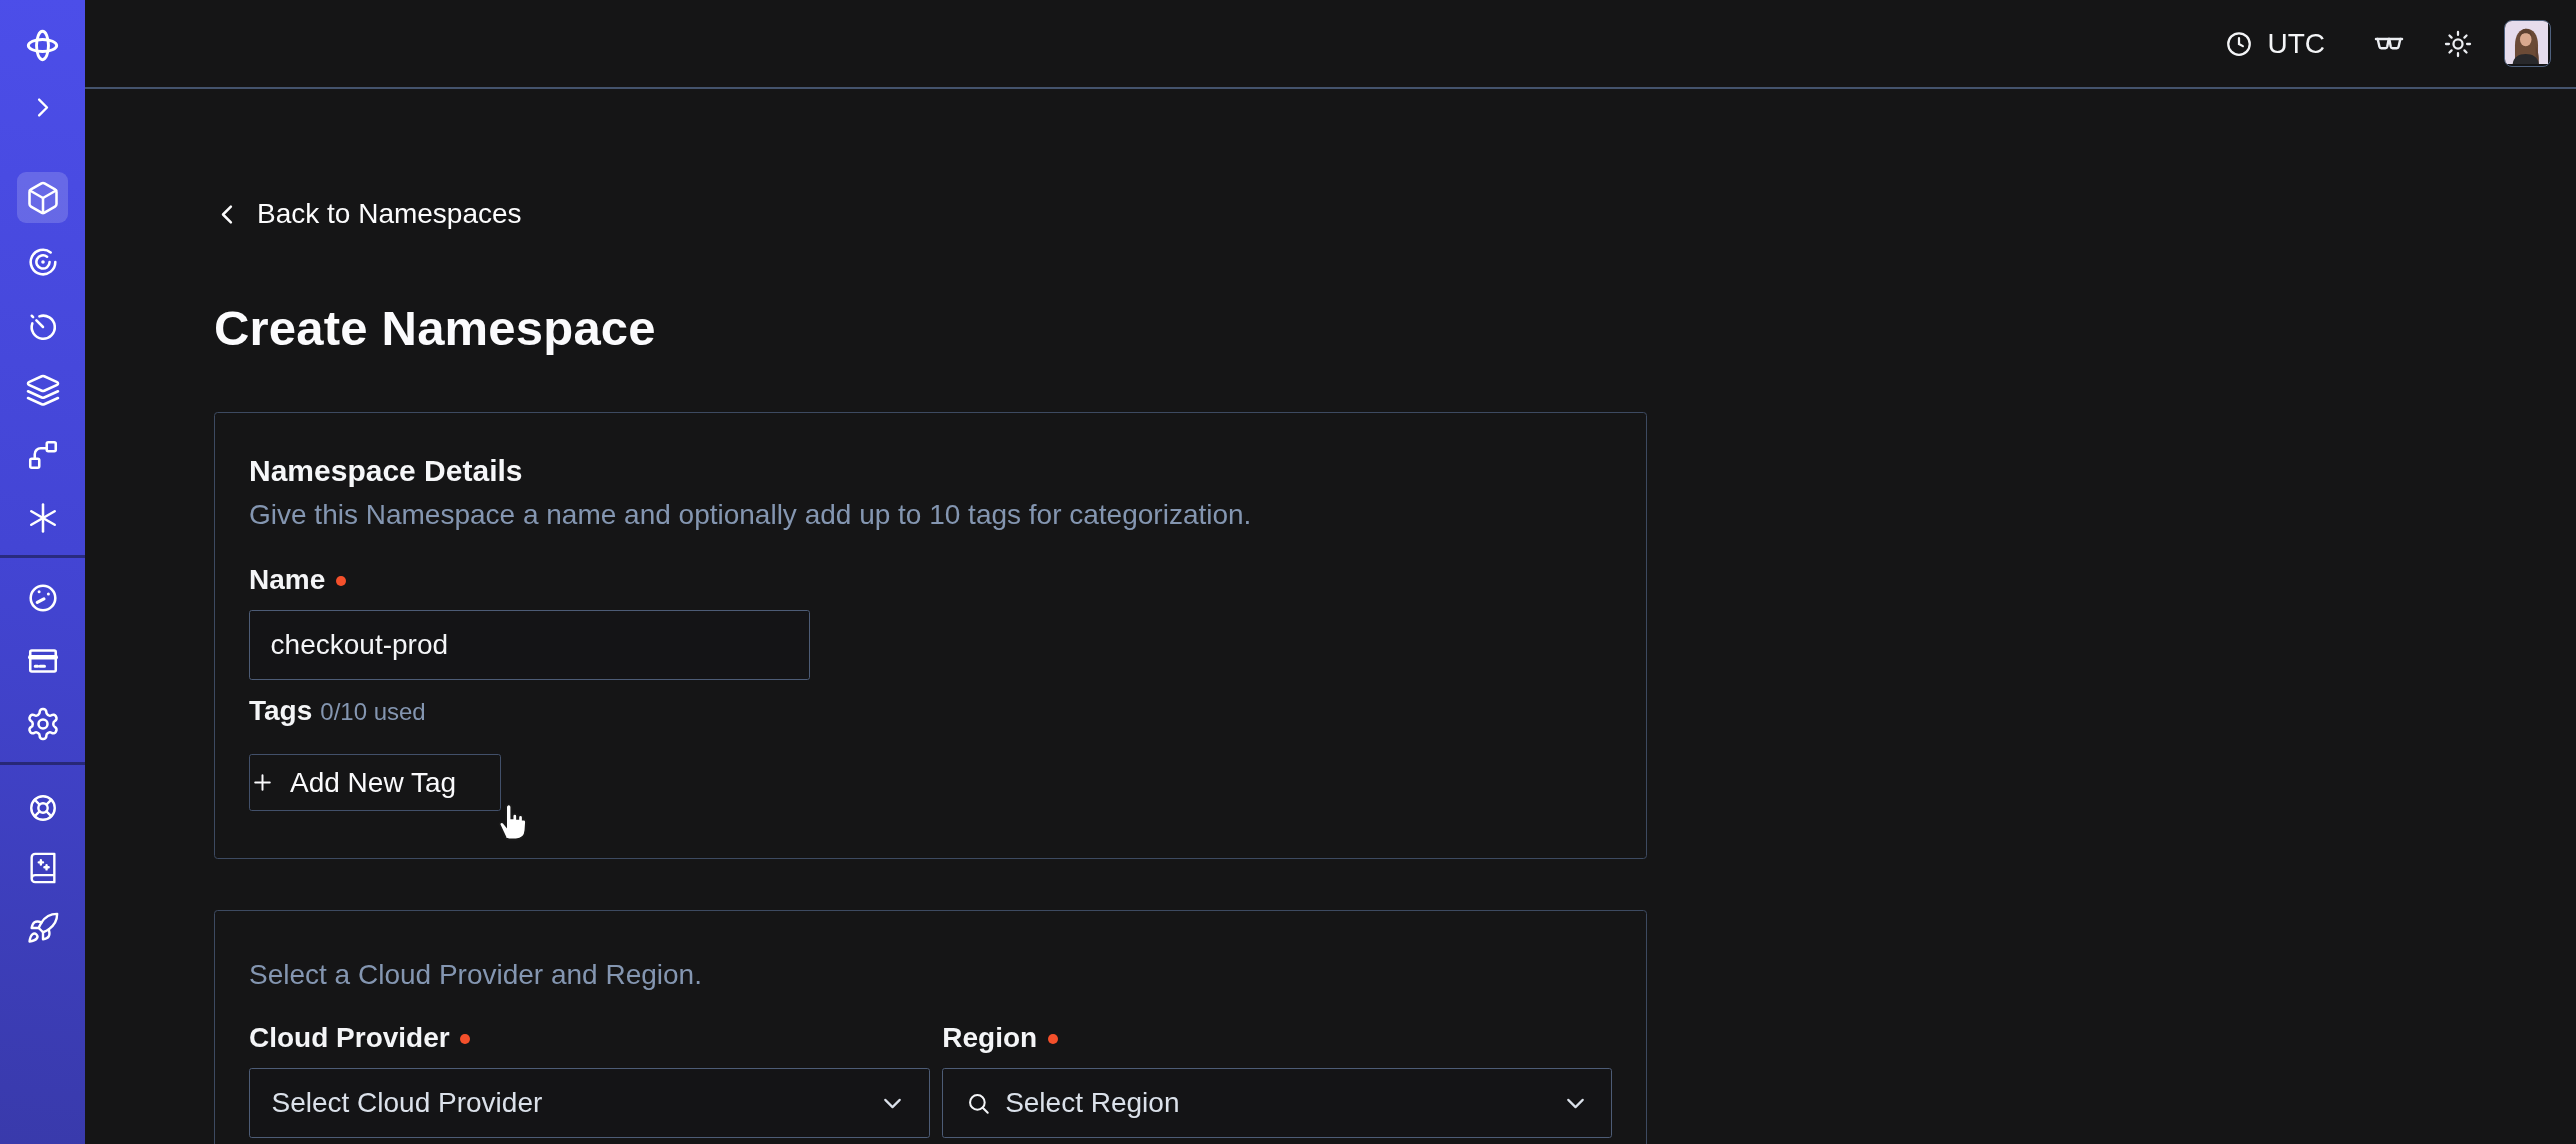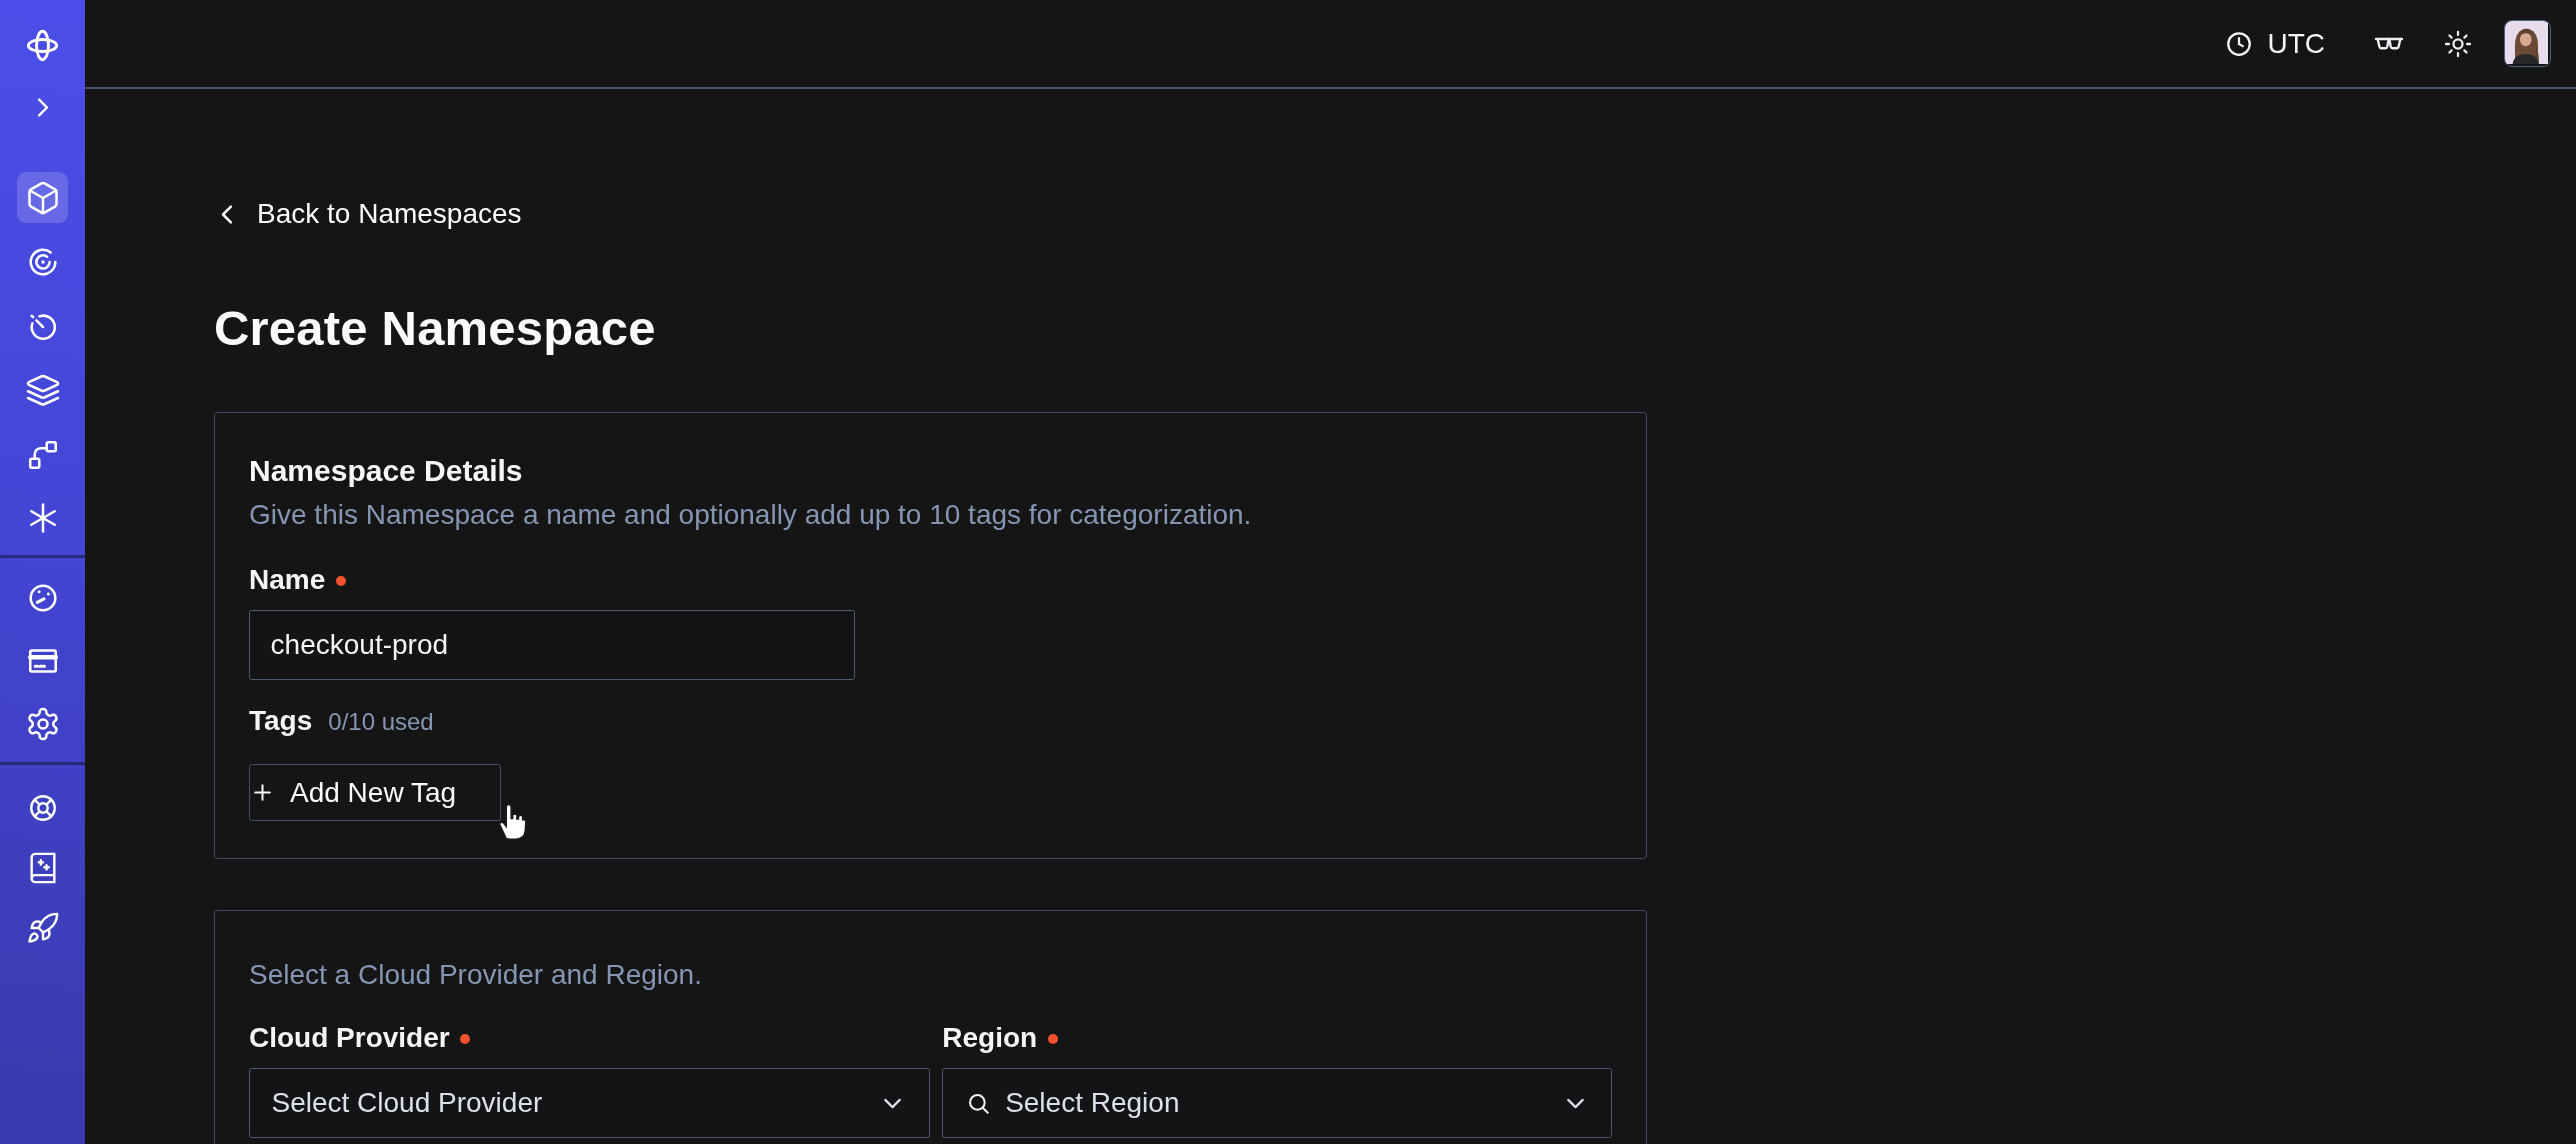--- a/index.html
+++ b/index.html
@@ -67,27 +67,27 @@
 
   .card-title { font-size: 30px; font-weight: 700; color: #f6f7f9; line-height: 38px; }
   .card-subtitle { margin-top: 8px; font-size: 28px; color: #8496b1; line-height: 34px; }
 
   .field-label-row { display: flex; align-items: center; gap: 10.7px; }
   .field-label { font-size: 28px; font-weight: 700; color: #f4f5f7; }
   .req-dot { width: 9.8px; height: 9.8px; border-radius: 50%; background: #f4502b; margin-top: 2.7px; }
 
   .name-row { margin-top: 32px; }
   .text-input {
-    margin-top: 14.3px; width: 606px; height: 70px;
+    margin-top: 14.3px; width: 561px; height: 70px;
     background: #141416; border: 1.8px solid #4d5c76; border-radius: 2.7px;
     color: #f4f5f7; font-size: 28px; font-family: "Liberation Sans", sans-serif;
     padding: 0 20.6px; outline: none; display: block;
   }
 
-  .tags-row { margin-top: 25px; display: flex; align-items: baseline; gap: 16px; }
+  .tags-row { margin-top: 15px; display: flex; align-items: baseline; gap: 8px; }
   .tags-used { font-size: 24px; color: #8496b1; }
 
   .add-tag-btn {
     margin-top: 27px; width: 252px; height: 57px;
     border: 1.8px solid #42506a; border-radius: 2.7px; background: transparent;
     display: flex; align-items: center; justify-content: flex-start; gap: 15px;
     font-size: 28px; color: #fafafc; cursor: pointer;
   }
 
   .fields-row { margin-top: 30px; display: flex; gap: 12.5px; }

